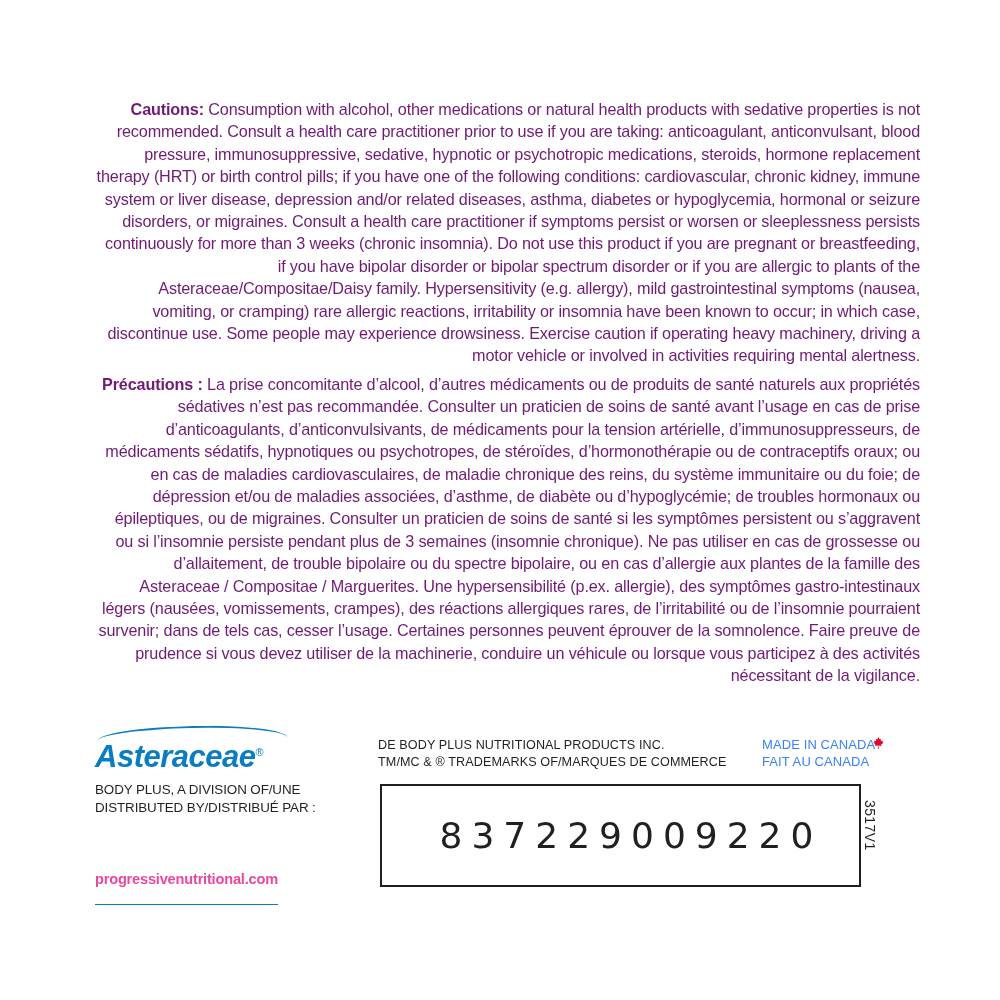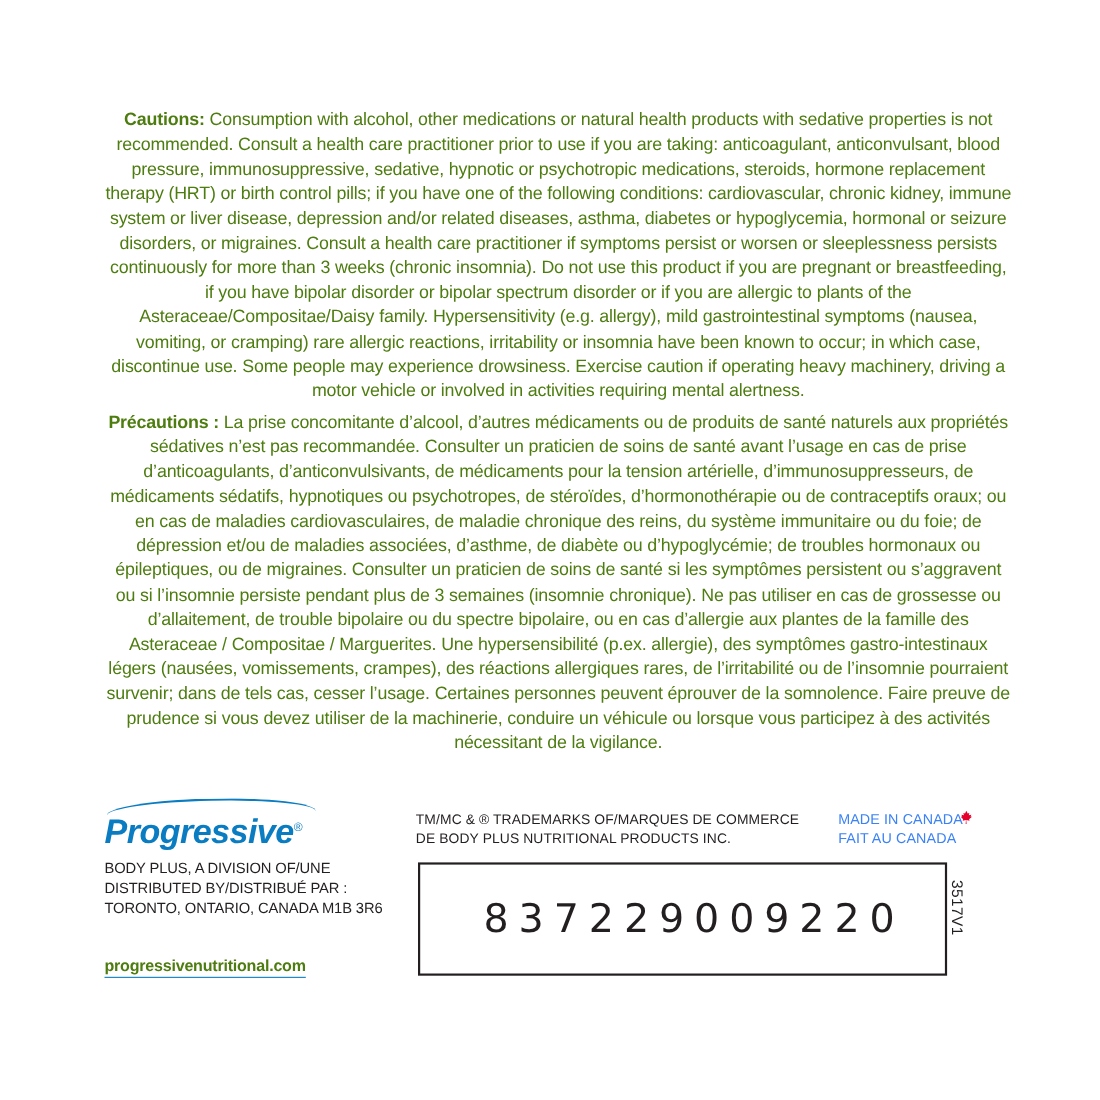--- a/index.html
+++ b/index.html
@@ -17,24 +17,24 @@
   }
   .page {
     position: absolute;
     left: 95px;
     top: 98px;
     width: 825px;
   }
   .para {
     font-size: 16.2px;
     line-height: 22.4px;
-    text-align: center;
+    text-align: right;
     letter-spacing: -0.15px;
     margin: 0 0 0 0;
-    color: #4d7c0f;
+    color: #701a75;
   }
   .para b, .para .lead {
     font-weight: bold;
   }
   .para-fr {
     margin-top: 6px;
   }
   
   .footer {
     position: absolute;
@@ -89,25 +89,25 @@
     text-transform: uppercase;
   }
   .distributed .line-gap {
     display: block;
   }
   .site {
     position: absolute;
     left: 0;
     top: 136px;
     font-size: 14.6px;
-    color: #4d7c0f;
+    color: #ec4899;
     font-weight: bold;
     border-bottom: 1.6px solid #0a7cc1;
     display: inline-block;
-    padding-bottom: 1px;
+    padding-bottom: 17px;
     letter-spacing: -0.2px;
   }
   .tm-block {
     position: absolute;
     left: 283px;
     top: 2px;
     font-size: 12.6px;
     line-height: 16.5px;
     letter-spacing: 0.1px;
     text-transform: uppercase;
@@ -179,35 +179,34 @@
   <p class="para"><span class="lead">Cautions:</span><span> Consumption with alcohol, other medications or natural health products with sedative properties is not recommended. Consult a health care practitioner prior to use if you are taking: anticoagulant, anticonvulsant, blood pressure, immunosuppressive, sedative, hypnotic or psychotropic medications, steroids, hormone replacement therapy (HRT) or birth control pills; if you have one of the following conditions: cardiovascular, chronic kidney, immune system or liver disease, depression and/or related diseases, asthma, diabetes or hypoglycemia, hormonal or seizure disorders, or migraines. Consult a health care practitioner if symptoms persist or worsen or sleeplessness persists continuously for more than 3 weeks (chronic insomnia). Do not use this product if you are pregnant or breastfeeding, if you have bipolar disorder or bipolar spectrum disorder or if you are allergic to plants of the Asteraceae/Compositae/Daisy family. Hypersensitivity (e.g. allergy), mild gastrointestinal symptoms (nausea, vomiting, or cramping) rare allergic reactions, irritability or insomnia have been known to occur; in which case, discontinue use. Some people may experience drowsiness. Exercise caution if operating heavy machinery, driving a motor vehicle or involved in activities requiring mental alertness.</span></p>
 
   <p class="para para-fr"><span class="lead">Précautions :</span><span> La prise concomitante d’alcool, d’autres médicaments ou de produits de santé naturels aux propriétés sédatives n’est pas recommandée. Consulter un praticien de soins de santé avant l’usage en cas de prise d’anticoagulants, d’anticonvulsivants, de médicaments pour la tension artérielle, d’immunosuppresseurs, de médicaments sédatifs, hypnotiques ou psychotropes, de stéroïdes, d’hormonothérapie ou de contraceptifs oraux; ou en cas de maladies cardiovasculaires, de maladie chronique des reins, du système immunitaire ou du foie; de dépression et/ou de maladies associées, d’asthme, de diabète ou d’hypoglycémie; de troubles hormonaux ou épileptiques, ou de migraines. Consulter un praticien de soins de santé si les symptômes persistent ou s’aggravent ou si l’insomnie persiste pendant plus de 3 semaines (insomnie chronique). Ne pas utiliser en cas de grossesse ou d’allaitement, de trouble bipolaire ou du spectre bipolaire, ou en cas d’allergie aux plantes de la famille des Asteraceae / Compositae / Marguerites. Une hypersensibilité (p.ex. allergie), des symptômes gastro-intestinaux légers (nausées, vomissements, crampes), des réactions allergiques rares, de l’irritabilité ou de l’insomnie pourraient survenir; dans de tels cas, cesser l’usage. Certaines personnes peuvent éprouver de la somnolence. Faire preuve de prudence si vous devez utiliser de la machinerie, conduire un véhicule ou lorsque vous participez à des activités nécessitant de la vigilance.</span></p>
 
 </div>
 
 <div class="footer">
 
   <div class="brand">
     <div class="brand-logo">
-      <span class="brand-swoosh"></span><span>Progressive</span><span class="reg">®</span>
+      <span class="brand-swoosh"></span><span>Asteraceae</span><span class="reg">®</span>
     </div>
   </div>
 
   <div class="distributed">
     <span class="line-gap">BODY PLUS, A DIVISION OF/UNE</span>
     <span class="line-gap">DISTRIBUTED BY/DISTRIBUÉ PAR :</span>
-    <span class="line-gap">TORONTO, ONTARIO, CANADA  M1B 3R6</span>
   </div>
 
   <div class="site">progressivenutritional.com</div>
 
   <div class="tm-block">
+    <div>DE BODY PLUS NUTRITIONAL PRODUCTS INC.</div>
     <div>TM/MC &amp; ® TRADEMARKS OF/MARQUES DE COMMERCE</div>
-    <div>DE BODY PLUS NUTRITIONAL PRODUCTS INC.</div>
   </div>
 
   <div class="made-block">
     <div>MADE IN CANADA</div>
     <div>FAIT AU CANADA</div>
   </div>
 
   <div class="maple">
     <svg viewBox="0 0 24 24" width="17" height="17" aria-hidden="true">
       <path fill="#e4002b" d="M12 1.5l1.7 3.4 2.1-.6-.7 3.1 3.3-.9-1.1 2.4 1.9.4-3.7 3.2.6 1.7-4.2-.8.4 5.1h-1.2l.4-5.1-4.2.8.6-1.7L4.8 9.3l1.9-.4-1.1-2.4 3.3.9-.7-3.1 2.1.6z"></path>

